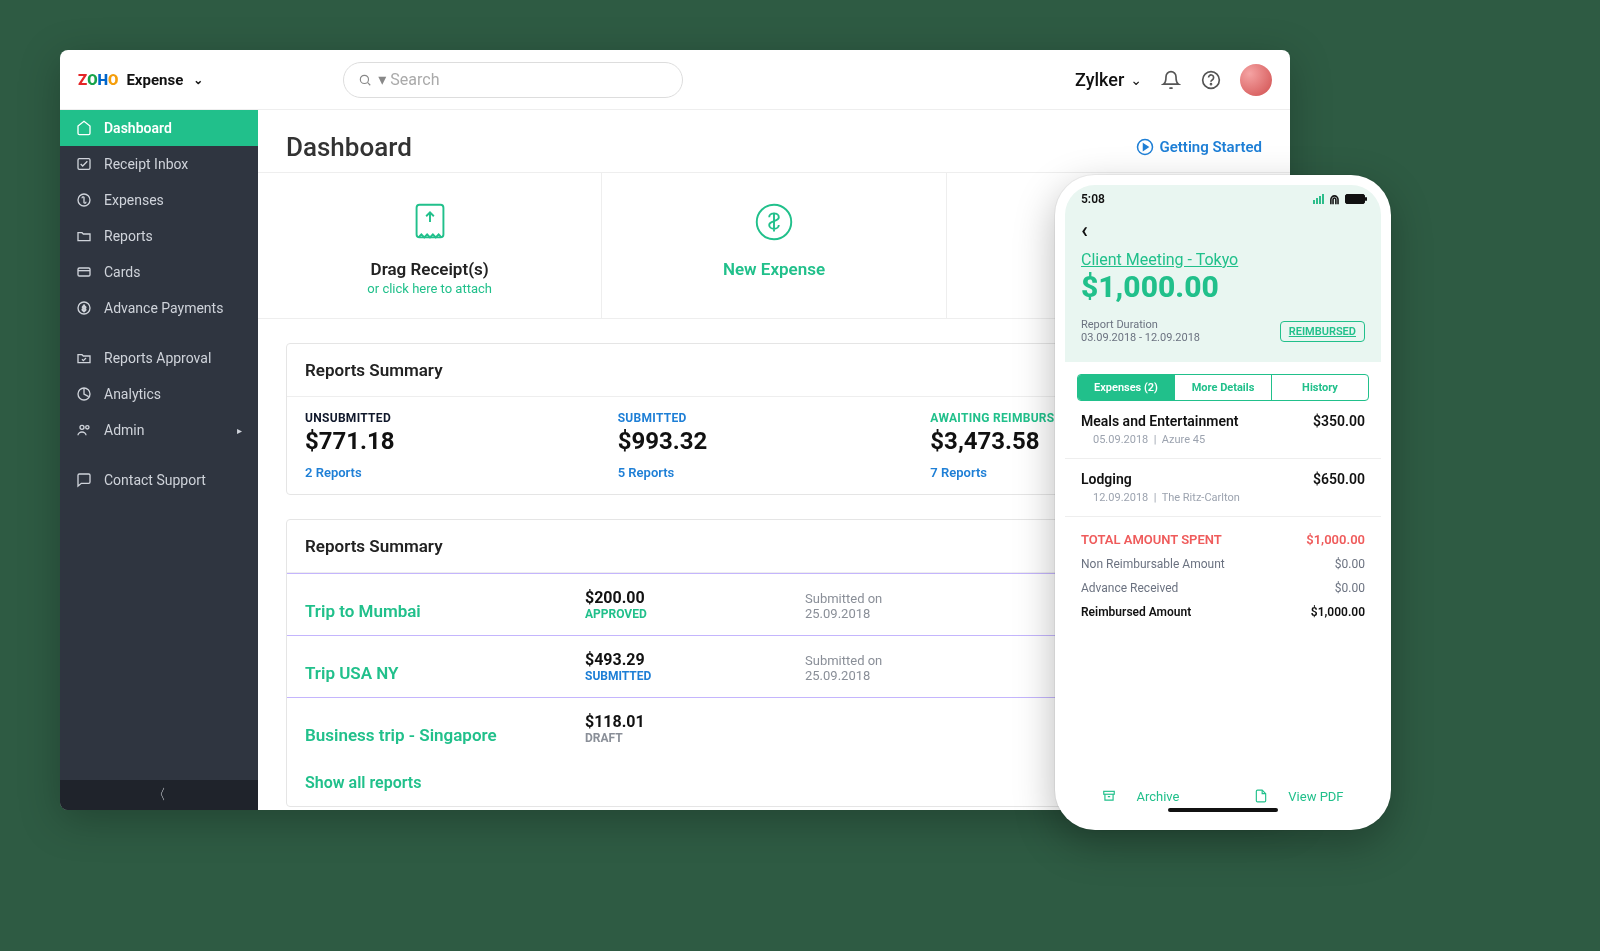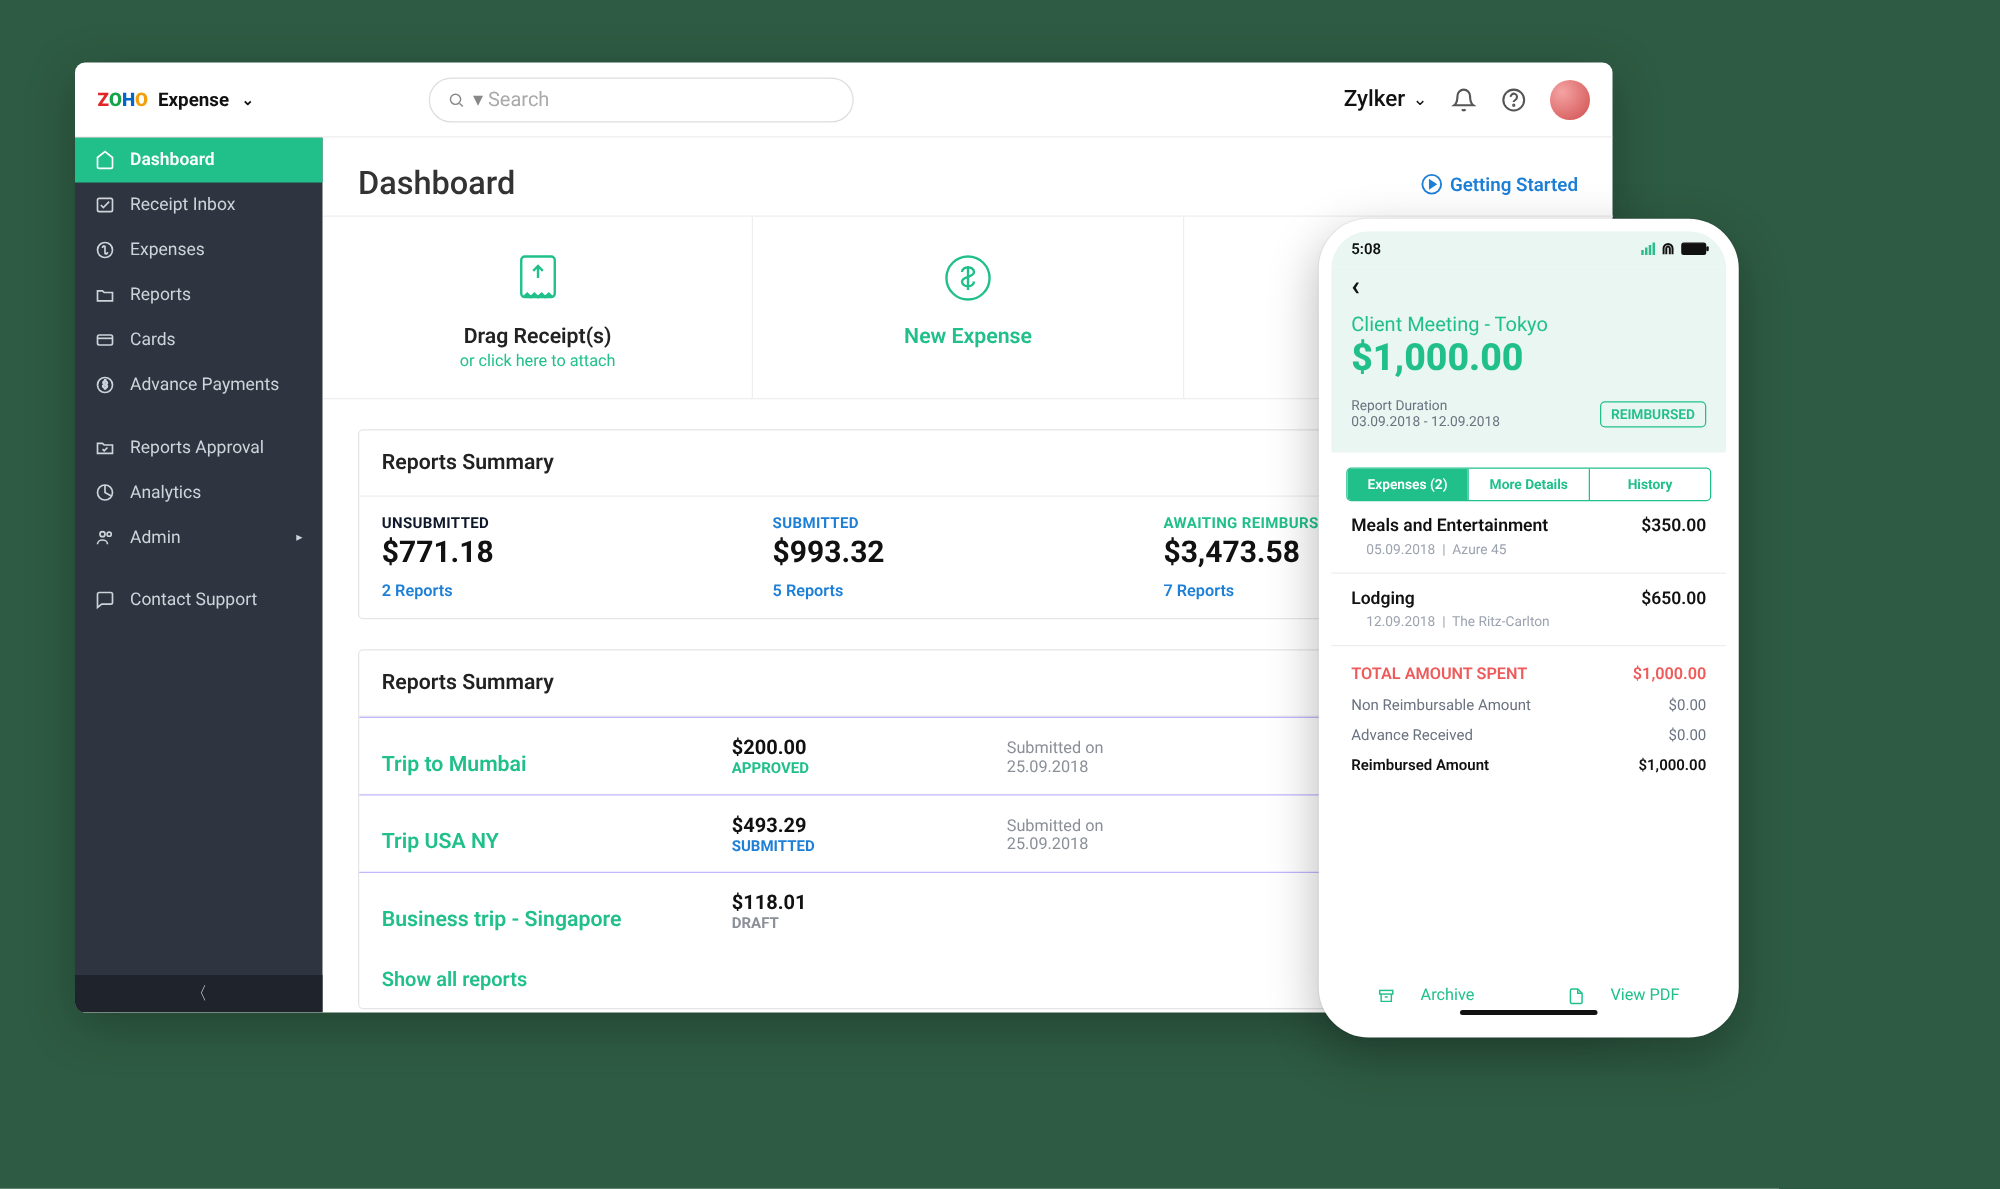--- a/index.html
+++ b/index.html
@@ -52,38 +52,38 @@
 .rcomm { flex:0 0 40px; color:#21c08b; position:relative; }
 .rcomm .badge { position:absolute; top:-4px; left:12px; font-size:10px; color:#21c08b; }
 .showall { padding:14px 18px; color:#21c08b; font-weight:600; }
 
 
 .phone { position:absolute; top:175px; left:1055px; width:336px; height:655px; background:#fff; border-radius:40px; box-shadow: 0 14px 40px rgba(0,0,0,.28), 0 0 0 1px rgba(0,0,0,.05); padding:10px 10px 14px; }
 .phone-screen { width:100%; height:100%; border-radius:30px; overflow:hidden; position:relative; font-size:13px; }
 .p-status { height:28px; display:flex; align-items:center; justify-content:space-between; padding:0 16px; font-size:12px; font-weight:600; color:#111; background:#e9f6f1; }
 .p-head { background:#e9f6f1; padding:4px 16px 18px; }
 .p-back { font-size:22px; font-weight:700; color:#111; }
-.p-title { color:#21c08b; font-size:16px; margin-top:8px; }
+.p-title { color:#21c08b; font-size:16px; margin-top:8px;text-decoration:underline; }
 .p-amount { color:#21c08b; font-size:30px; font-weight:800; }
 .p-meta { display:flex; justify-content:space-between; align-items:center; margin-top:14px; }
 .p-meta-l { font-size:11px; color:#6b7280; }
-.p-badge { border:1px solid #21c08b; color:#21c08b; border-radius:4px; padding:3px 8px; font-size:11px; font-weight:600; }
+.p-badge { border:1px solid #21c08b; color:#21c08b; border-radius:4px; padding:3px 8px; font-size:11px; font-weight:600;text-decoration:underline; }
 .p-tabs { display:flex; margin:12px 12px 0; border:1px solid #21c08b; border-radius:4px; overflow:hidden; font-size:11px; }
 .p-tab { flex:1; text-align:center; padding:6px 0; color:#21c08b; }
 .p-tab.active { background:#21c08b; color:#fff; font-weight:600; }
 .p-tab + .p-tab { border-left:1px solid #21c08b;font-weight:bold; }
 .p-item { padding:12px 16px; border-bottom:1px solid #eee; }
 .p-item .row1 { display:flex; justify-content:space-between; font-weight:600; color:#111; font-size:14px; }
 .p-item .row2 { font-size:11px; color:#9ca3af; margin-top:4px;margin-left:12px; }
 .p-totals { padding:10px 16px; font-size:12px; }
 .p-trow { display:flex; justify-content:space-between; padding:5px 0; color:#6b7280; }
 .p-trow.red { color:#ef5b5b; font-weight:600; font-size:13px; }
 .p-trow.bold { color:#111; font-weight:600; }
 .p-actions { position:absolute; bottom:12px; left:0; right:0; display:flex; justify-content:space-around; color:#21c08b; font-size:13px; }
-.p-actions .act { display:flex; align-items:center; gap:20px; }
+.p-actions .act { display:flex; align-items:flex-start; gap:20px; }
 .p-homebar { position:absolute; bottom:4px; left:50%; transform:translateX(-50%); width:110px; height:4px; background:#111; border-radius:3px; }
 .sigbars { display:inline-flex; align-items:flex-end; gap:1px; }
 .sigbars span { width:2px; background:#2dbd8b; display:inline-block; }
 </style>
 </head>
 <body>
 
 <div class="window">
   <div class="topbar">
     <div class="logo">

